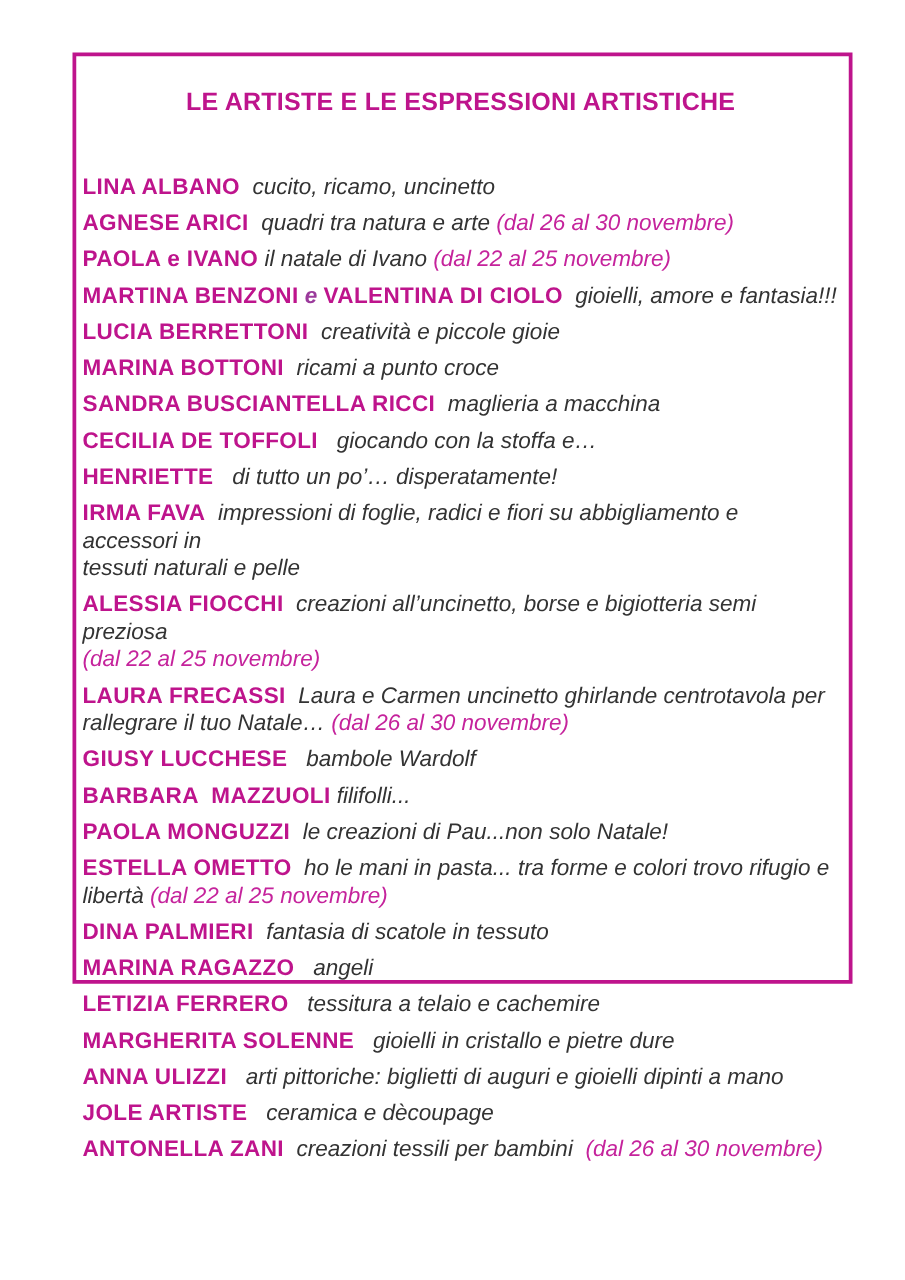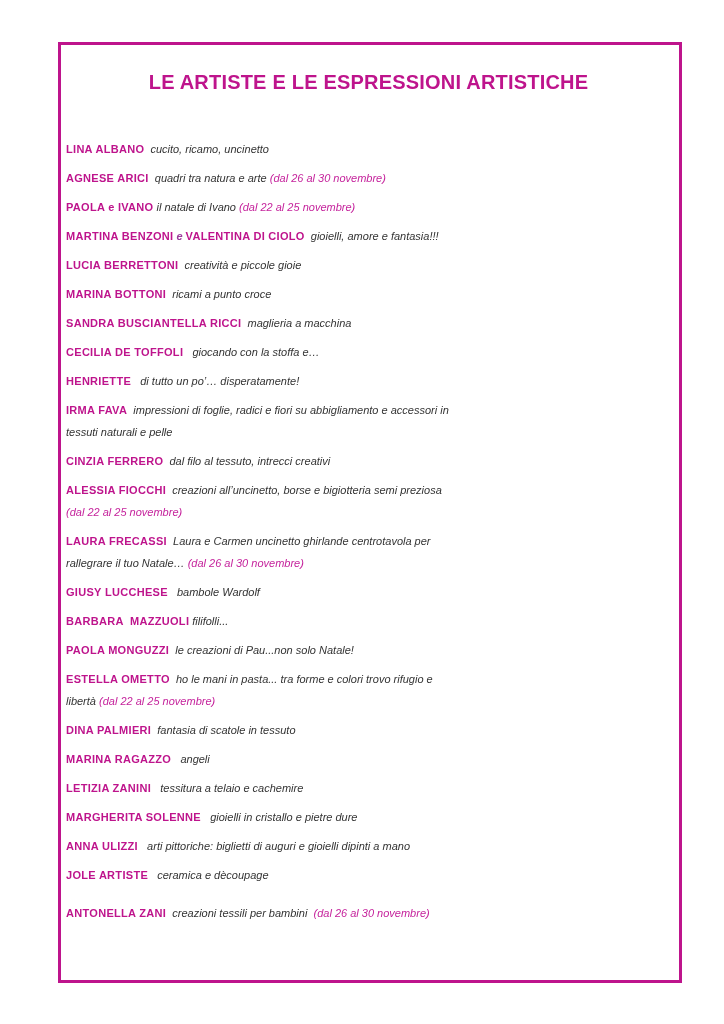--- a/index.html
+++ b/index.html
@@ -12,39 +12,39 @@
   body{
     width:724px;height:1024px;
     background:#ffffff;
     font-family:"Liberation Sans", sans-serif;
     position:relative;
     overflow:hidden;
   }
   .page-frame{
     position:absolute;
     left:58px;top:42px;
-    width:624px;height:941px;
+    width:624px;height:745px;
     box-sizing:border-box;
     border:3px solid var(--accent);
     padding:24px 8px 0 5px;
   }
   .doc-title{
     margin:2px 0 0;
     text-align:center;
     font-size:20px;
     font-weight:bold;
     color:var(--accent);
     letter-spacing:0.2px;
   }
   .artist-list{
     margin-top:44px;
   }
   .entry{
     margin:0 0 7px;
-    font-size:11px;
+    font-size:18px;
     line-height:22px;
     white-space:pre-wrap;
     color:var(--ink);
   }
   
   .entry:nth-child(14),
   .entry:nth-child(15){margin-top:5px;}
   .entry:nth-child(24),
   .entry:nth-child(25){margin-top:16px;}
   .seg-name{
@@ -75,28 +75,27 @@
       <p class="entry"><span class="seg-name">LINA ALBANO</span><span class="seg-desc">  cucito, ricamo, uncinetto</span></p>
       <p class="entry"><span class="seg-name">AGNESE ARICI</span><span class="seg-desc">  quadri tra natura e arte</span><span class="seg-date"> (dal 26 al 30 novembre)</span></p>
       <p class="entry"><span class="seg-name">PAOLA e IVANO</span><span class="seg-desc"> il natale di Ivano</span><span class="seg-date"> (dal 22 al 25 novembre)</span></p>
       <p class="entry"><span class="seg-name">MARTINA BENZONI</span><span class="seg-conn"> e </span><span class="seg-name">VALENTINA DI CIOLO</span><span class="seg-desc">  gioielli, amore e fantasia!!!</span></p>
       <p class="entry"><span class="seg-name">LUCIA BERRETTONI</span><span class="seg-desc">  creatività e piccole gioie</span></p>
       <p class="entry"><span class="seg-name">MARINA BOTTONI</span><span class="seg-desc">  ricami a punto croce</span></p>
       <p class="entry"><span class="seg-name">SANDRA BUSCIANTELLA RICCI</span><span class="seg-desc">  maglieria a macchina</span></p>
       <p class="entry"><span class="seg-name">CECILIA DE TOFFOLI</span><span class="seg-desc">   giocando con la stoffa e…</span></p>
       <p class="entry"><span class="seg-name">HENRIETTE</span><span class="seg-desc">   di tutto un po’… disperatamente!</span></p>
       <p class="entry"><span class="seg-name">IRMA FAVA</span><span class="seg-desc">  impressioni di foglie, radici e fiori su abbigliamento e accessori in</span><br><span class="seg-desc">tessuti naturali e pelle</span></p>
-      <p class="entry"><span class="seg-name">CINZIA FERRERO</span><span class="seg-desc">  dal filo al tessuto, intrecci creativi</span></p>
       <p class="entry"><span class="seg-name">ALESSIA FIOCCHI</span><span class="seg-desc">  creazioni all’uncinetto, borse e bigiotteria semi preziosa</span><br><span class="seg-date">(dal 22 al 25 novembre)</span></p>
       <p class="entry"><span class="seg-name">LAURA FRECASSI</span><span class="seg-desc">  Laura e Carmen uncinetto ghirlande centrotavola per</span><br><span class="seg-desc">rallegrare il tuo Natale…</span><span class="seg-date"> (dal 26 al 30 novembre)</span></p>
       <p class="entry"><span class="seg-name">GIUSY LUCCHESE</span><span class="seg-desc">   bambole Wardolf</span></p>
       <p class="entry"><span class="seg-name">BARBARA  MAZZUOLI</span><span class="seg-desc"> filifolli...</span></p>
       <p class="entry"><span class="seg-name">PAOLA MONGUZZI</span><span class="seg-desc">  le creazioni di Pau...non solo Natale!</span></p>
       <p class="entry"><span class="seg-name">ESTELLA OMETTO</span><span class="seg-desc">  ho le mani in pasta... tra forme e colori trovo rifugio e</span><br><span class="seg-desc">libertà</span><span class="seg-date"> (dal 22 al 25 novembre)</span></p>
       <p class="entry"><span class="seg-name">DINA PALMIERI</span><span class="seg-desc">  fantasia di scatole in tessuto</span></p>
       <p class="entry"><span class="seg-name">MARINA RAGAZZO</span><span class="seg-desc">   angeli</span></p>
-      <p class="entry"><span class="seg-name">LETIZIA ZANINI</span><span class="seg-desc">   tessitura a telaio e cachemire</span></p>
+      <p class="entry"><span class="seg-name">LETIZIA FERRERO</span><span class="seg-desc">   tessitura a telaio e cachemire</span></p>
       <p class="entry"><span class="seg-name">MARGHERITA SOLENNE</span><span class="seg-desc">   gioielli in cristallo e pietre dure</span></p>
       <p class="entry"><span class="seg-name">ANNA ULIZZI</span><span class="seg-desc">   arti pittoriche: biglietti di auguri e gioielli dipinti a mano</span></p>
       <p class="entry"><span class="seg-name">JOLE ARTISTE</span><span class="seg-desc">   ceramica e dècoupage</span></p>
       <p class="entry"><span class="seg-name">ANTONELLA ZANI</span><span class="seg-desc">  creazioni tessili per bambini</span><span class="seg-date">  (dal 26 al 30 novembre)</span></p>
     </div>
 </div>
 
 </body></html>

